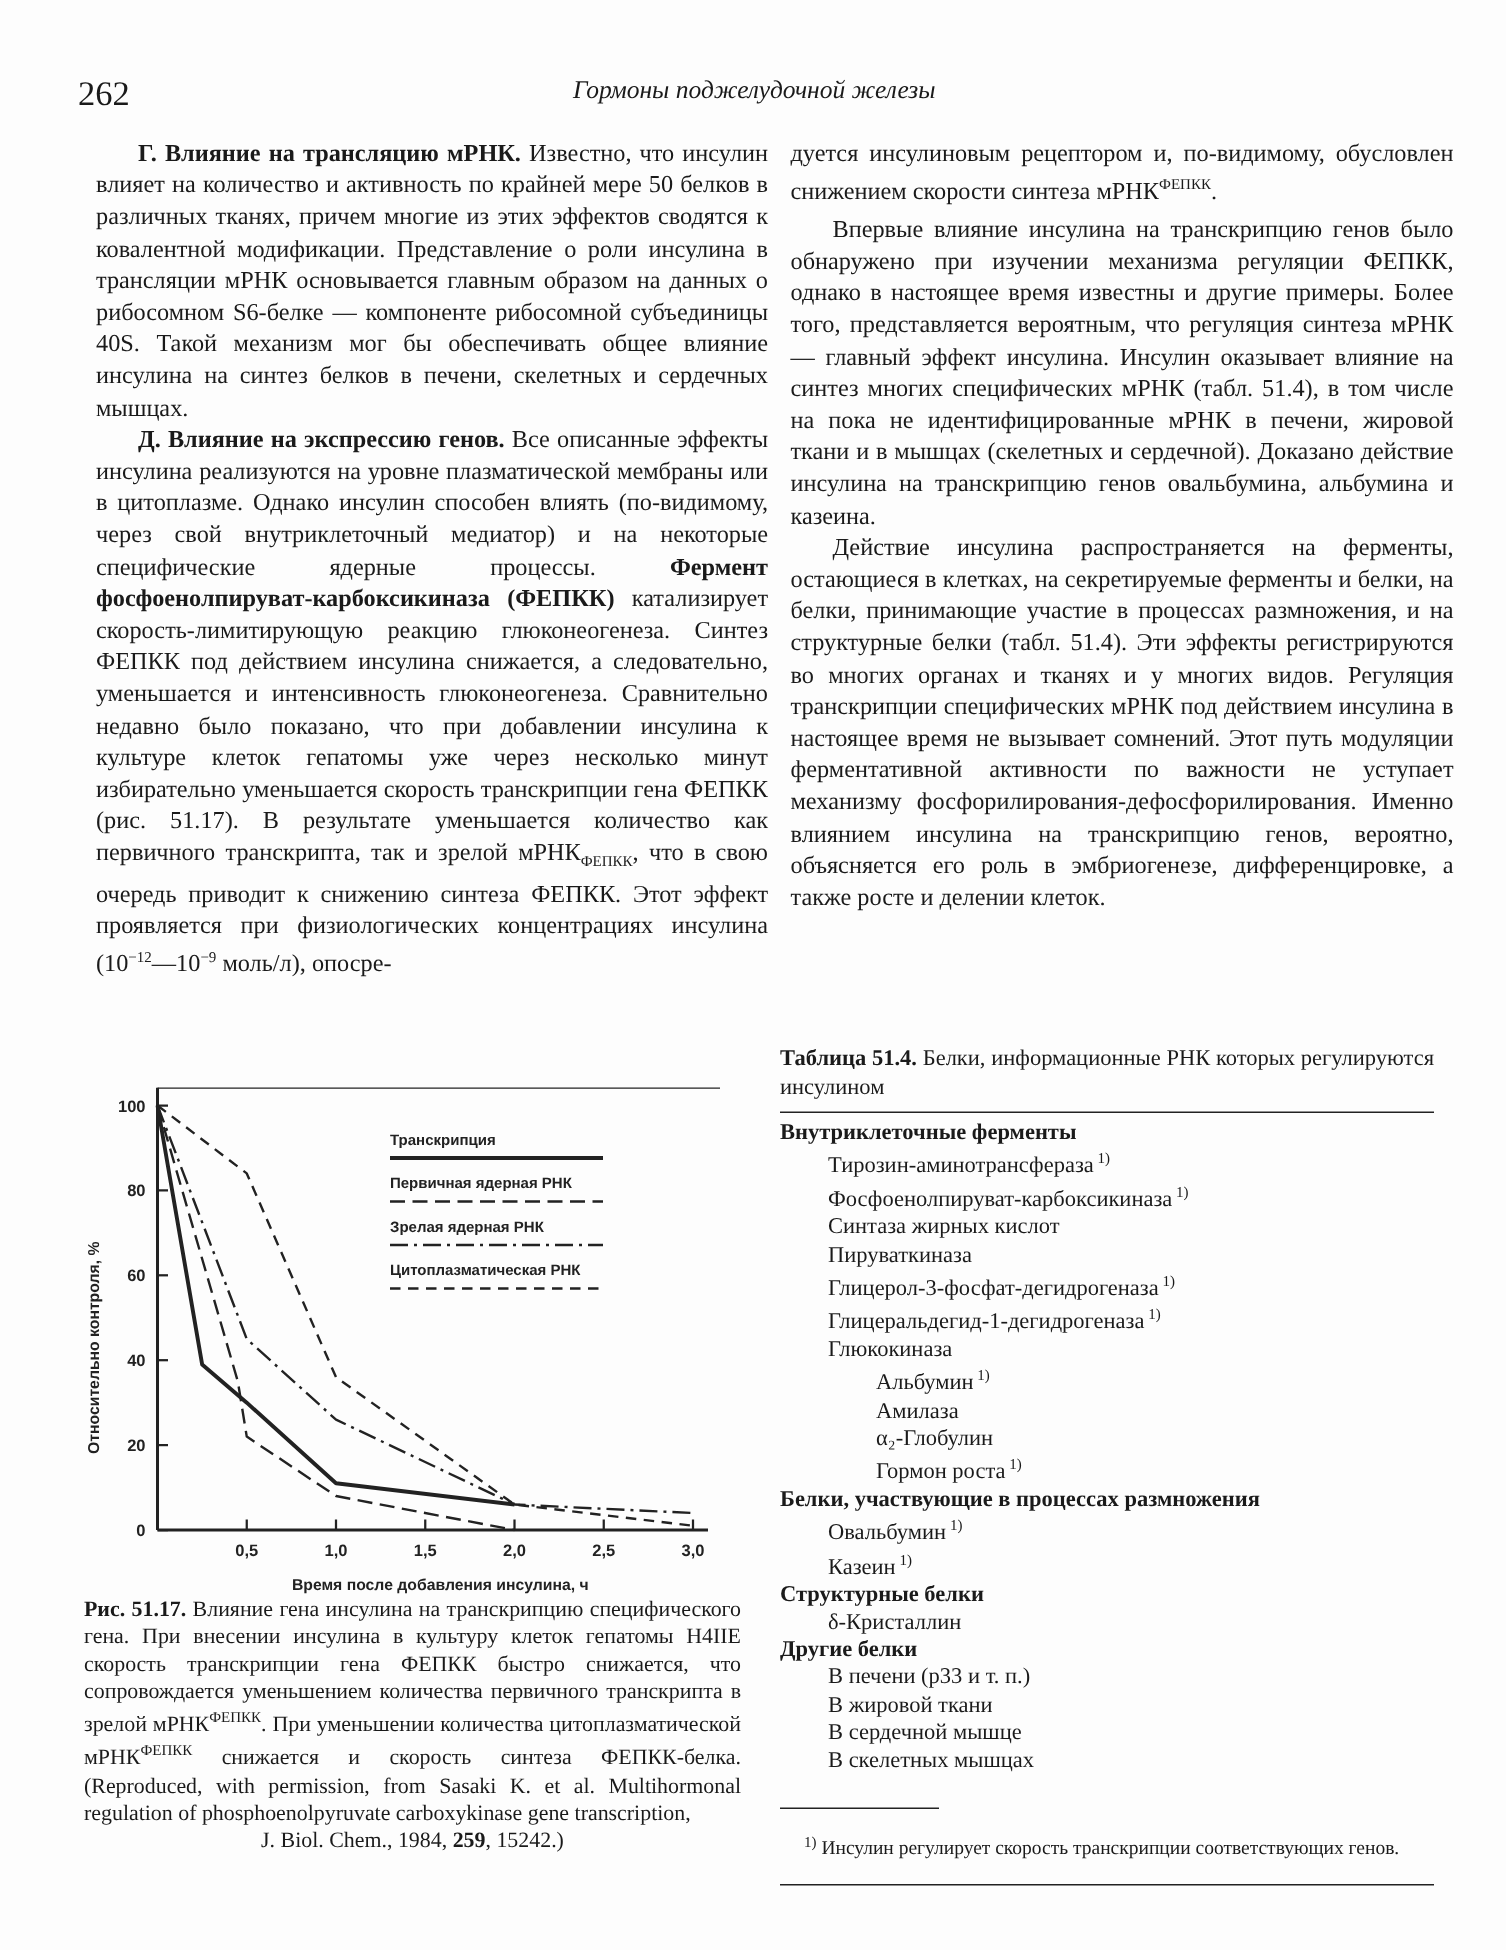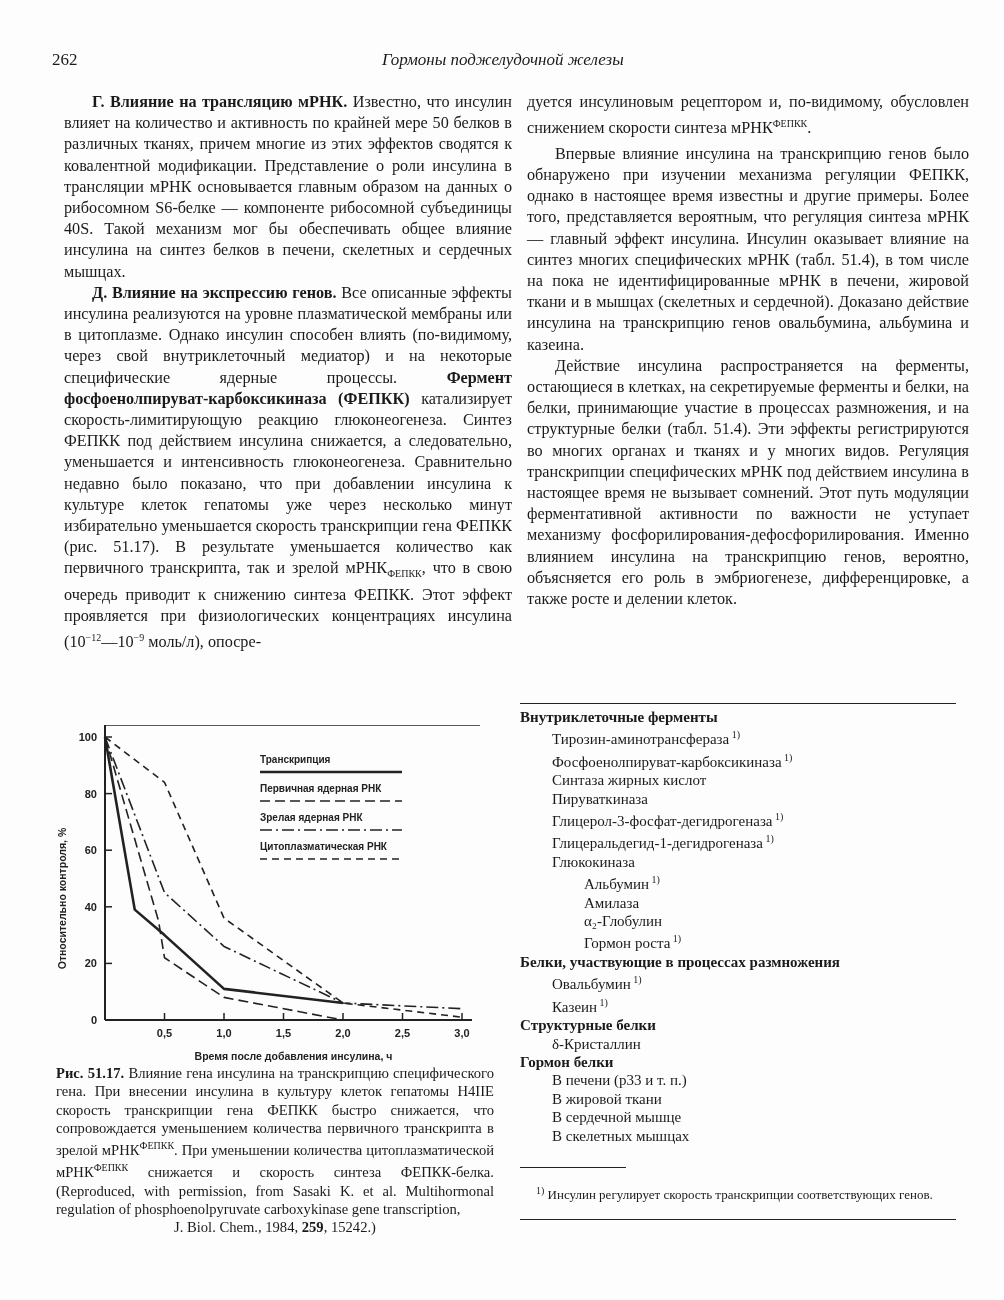--- a/index.html
+++ b/index.html
@@ -1,19 +1,19 @@
 <!DOCTYPE html>
 <html><head>
 <meta charset="utf-8">
 <style>
   html,body{margin:0;padding:0;background:#fdfdfd;}
   body{width:1004px;height:1300px;position:relative;overflow:hidden;color:#1a1a1a;
        font-family:"Liberation Serif","DejaVu Serif",serif;}
   .abs{position:absolute;}
-  .pagenum{left:52px;top:50px;font-size:17px;}
+  .pagenum{left:52px;top:50px;font-size:23px;}
   .running{left:382px;top:50px;font-size:17px;font-style:italic;}
   .col{font-size:16.2px;line-height:21.2px;text-align:justify;}
   .col p{margin:0;text-indent:28px;}
   .col p.noind{text-indent:0;}
   .colL{left:64px;top:92px;width:448px;}
   .colR{left:527px;top:92px;width:442px;}
   b.h{font-weight:bold;}
   sup.s{font-size:10px;}
   sub.s{font-size:10px;}
   .tbl{left:520px;top:697px;width:436px;font-size:15px;}
@@ -41,40 +41,41 @@
   <p><b class="h">Д. Влияние на экспрессию генов.</b><span> Все описанные эффекты инсулина реализуются на уровне плазматической мембраны или в цитоплазме. Однако инсулин способен влиять (по-видимому, через свой внутриклеточный медиатор) и на некоторые специфические ядерные процессы. </span><b class="h">Фермент фосфоенолпируват-карбоксикиназа (ФЕПКК)</b><span> катализирует скорость-лимитирующую реакцию глюконеогенеза. Синтез ФЕПКК под действием инсулина снижается, а следовательно, уменьшается и интенсивность глюконеогенеза. Сравнительно недавно было показано, что при добавлении инсулина к культуре клеток гепатомы уже через несколько минут избирательно уменьшается скорость транскрипции гена ФЕПКК (рис. 51.17). В результате уменьшается количество как первичного транскрипта, так и зрелой мРНК</span><sub class="s">ФЕПКК</sub><span>, что в свою очередь приводит к снижению синтеза ФЕПКК. Этот эффект проявляется при физиологических концентрациях инсулина (10</span><sup class="s">−12</sup><span>—10</span><sup class="s">−9</sup><span> моль/л), опосре-</span></p>
 </div>
 
 <div class="abs col colR">
   <p class="noind"><span>дуется инсулиновым рецептором и, по-видимому, обусловлен снижением скорости синтеза мРНК</span><sup class="s">ФЕПКК</sup><span>.</span></p>
   <p style="margin-top:4px">Впервые влияние инсулина на транскрипцию генов было обнаружено при изучении механизма регуляции ФЕПКК, однако в настоящее время известны и другие примеры. Более того, представляется вероятным, что регуляция синтеза мРНК — главный эффект инсулина. Инсулин оказывает влияние на синтез многих специфических мРНК (табл. 51.4), в том числе на пока не идентифицированные мРНК в печени, жировой ткани и в мышцах (скелетных и сердечной). Доказано действие инсулина на транскрипцию генов овальбумина, альбумина и казеина.</p>
   <p>Действие инсулина распространяется на ферменты, остающиеся в клетках, на секретируемые ферменты и белки, на белки, принимающие участие в процессах размножения, и на структурные белки (табл. 51.4). Эти эффекты регистрируются во многих органах и тканях и у многих видов. Регуляция транскрипции специфических мРНК под действием инсулина в настоящее время не вызывает сомнений. Этот путь модуляции ферментативной активности по важности не уступает механизму фосфорилирования-дефосфорилирования. Именно влиянием инсулина на транскрипцию генов, вероятно, объясняется его роль в эмбриогенезе, дифференцировке, а также росте и делении клеток.</p>
 </div>
 
 <div class="abs tbl">
+  <div class="cap"><b>Таблица 51.4.</b><span> Белки, информационные РНК которых регулируются инсулином</span></div>
   <div class="rule"></div>
   <div id="table-rows">
       <div class="row cat"><span>Внутриклеточные ферменты</span></div>
       <div class="row i1"><span>Тирозин-аминотрансфераза</span><sup class="s"> 1)</sup></div>
       <div class="row i1"><span>Фосфоенолпируват-карбоксикиназа</span><sup class="s"> 1)</sup></div>
       <div class="row i1"><span>Синтаза жирных кислот</span></div>
       <div class="row i1"><span>Пируваткиназа</span></div>
       <div class="row i1"><span>Глицерол-3-фосфат-дегидрогеназа</span><sup class="s"> 1)</sup></div>
       <div class="row i1"><span>Глицеральдегид-1-дегидрогеназа</span><sup class="s"> 1)</sup></div>
       <div class="row i1"><span>Глюкокиназа</span></div>
       <div class="row i2"><span>Альбумин</span><sup class="s"> 1)</sup></div>
       <div class="row i2"><span>Амилаза</span></div>
       <div class="row i2"><span>α₂-Глобулин</span></div>
       <div class="row i2"><span>Гормон роста</span><sup class="s"> 1)</sup></div>
       <div class="row cat"><span>Белки, участвующие в процессах размножения</span></div>
       <div class="row i1"><span>Овальбумин</span><sup class="s"> 1)</sup></div>
       <div class="row i1"><span>Казеин</span><sup class="s"> 1)</sup></div>
       <div class="row cat"><span>Структурные белки</span></div>
       <div class="row i1"><span>δ-Кристаллин</span></div>
-      <div class="row cat"><span>Гормон белки</span></div>
+      <div class="row cat"><span>Другие белки</span></div>
       <div class="row i1"><span>В печени (p33 и т. п.)</span></div>
       <div class="row i1"><span>В жировой ткани</span></div>
       <div class="row i1"><span>В сердечной мышце</span></div>
       <div class="row i1"><span>В скелетных мышцах</span></div>
     </div>
   <div class="fnrule"></div>
   <div class="fn"><sup class="s">1)</sup><span> Инсулин регулирует скорость транскрипции соответствующих генов.</span></div>
   <div class="endrule"></div>
 </div>
 

